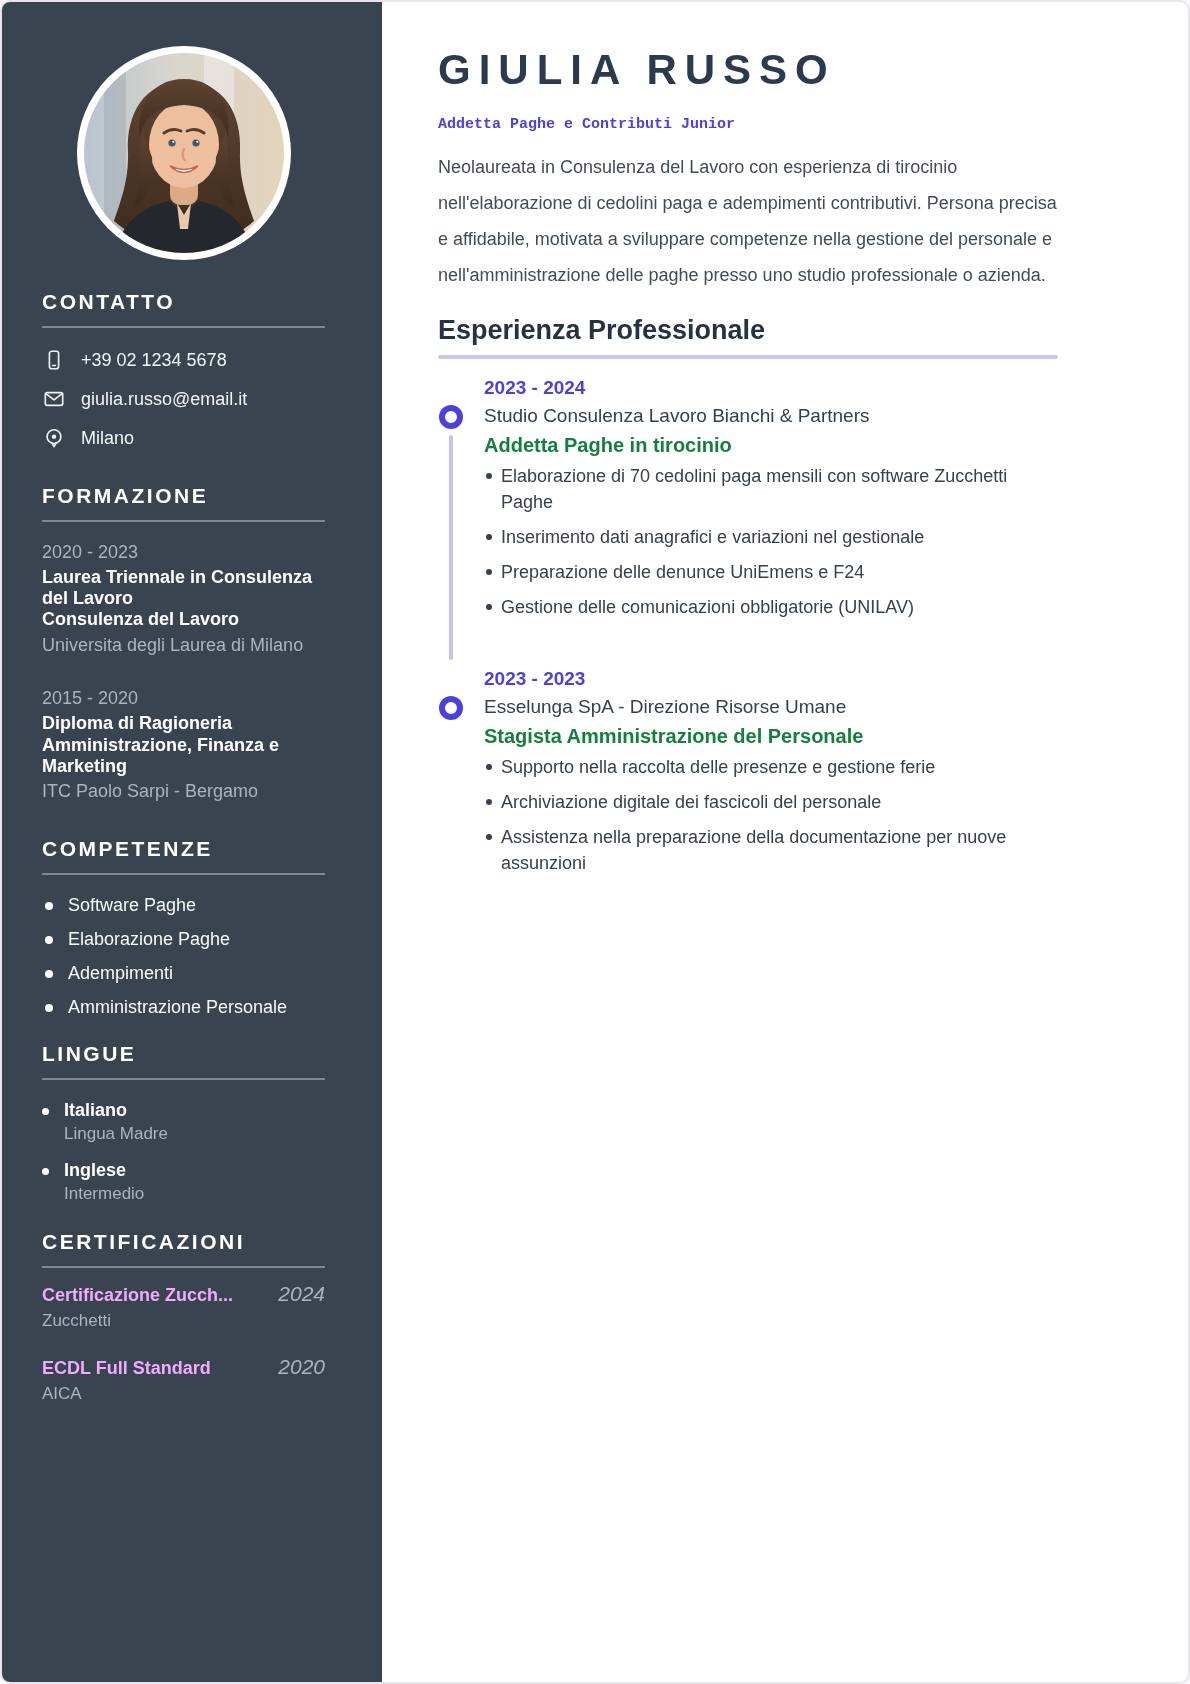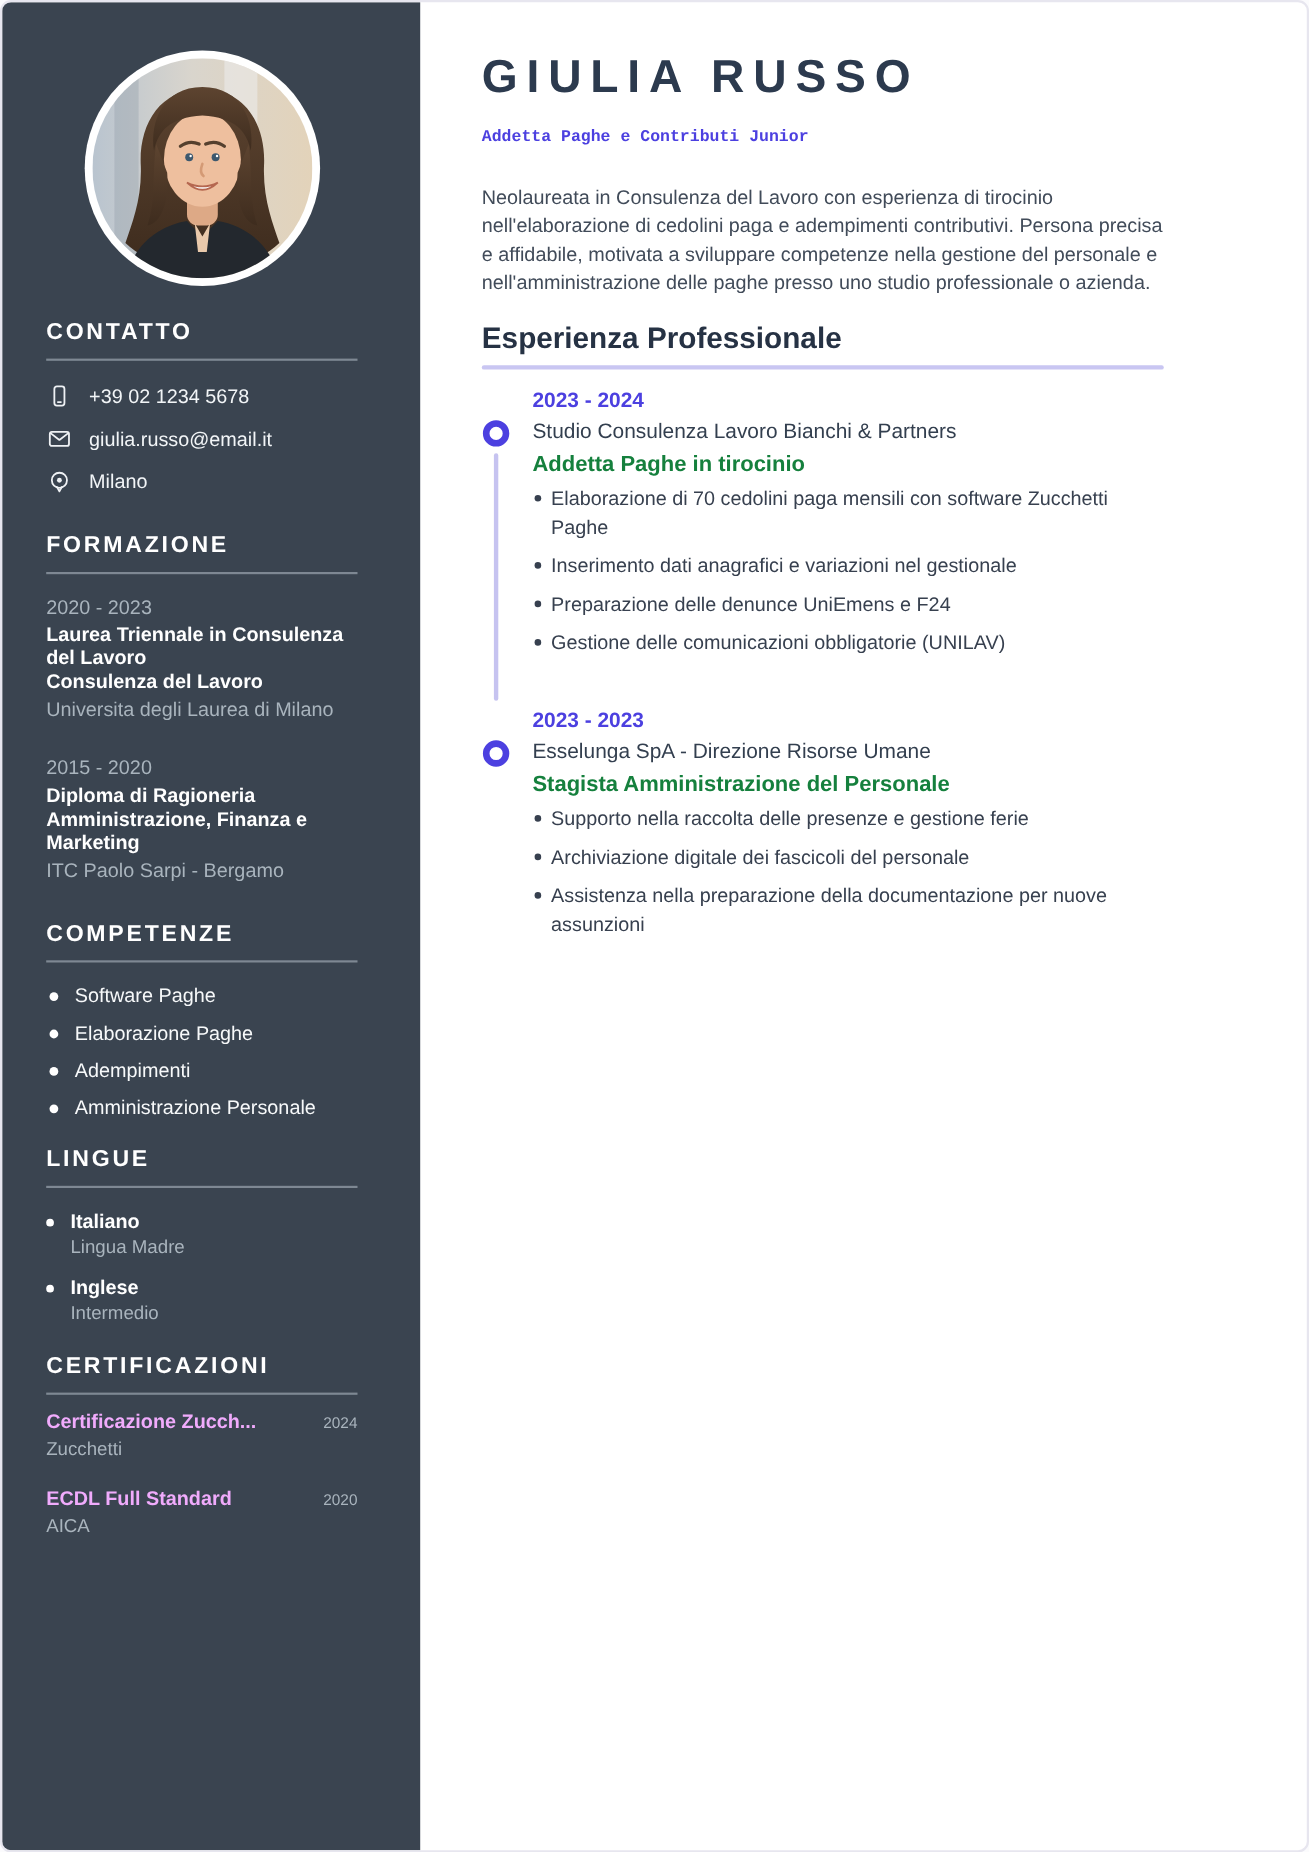--- a/index.html
+++ b/index.html
@@ -73,40 +73,40 @@
     width:7px;height:7px;border-radius:50%;background:#ffffff;
   }
   .lang-name{color:#ffffff;font-size:18px;font-weight:bold;}
   .lang-level{color:#a9b4bd;font-size:17px;margin-top:3px;}
   .cert-item{margin-bottom:24px;}
   .cert-top{display:flex;justify-content:space-between;align-items:baseline;gap:10px;}
   .cert-name{
     color:#f0abfc;font-size:18px;font-weight:bold;
     white-space:nowrap;overflow:hidden;max-width:210px;
   }
-  .cert-year{color:#a9b4bd;font-size:14px;}
+  .cert-year{color:#a9b4bd;font-size:21px;font-style:italic;}
   .cert-issuer{color:#a9b4bd;font-size:17px;margin-top:5px;}
   
   .main{
     flex:1;
     padding:44px 130px 40px 56px;
     border-radius:21px;
   }
   .person-name{
     color:#2c3a4e;font-size:42px;font-weight:800;
     letter-spacing:8px;
   }
   .job-title{
     color:#4c40e0;font-size:15px;font-weight:bold;
     margin-top:22px;
     font-family:Liberation Mono, monospace;
   }
   .summary{
-    color:#414b59;font-size:18px;line-height:26px;
-    margin-top:33px;max-width:625px;
+    color:#414b59;font-size:18px;line-height:36px;
+    margin-top:16px;max-width:625px;
   }
   .section-title{
     color:#263244;font-size:27px;font-weight:bold;
     margin-top:22px;
   }
   .accent-underline{
     height:4px;background:#c9c6f2;border-radius:2px;
     margin-top:9px;width:620px;
   }
   .timeline{margin-top:18px;}

